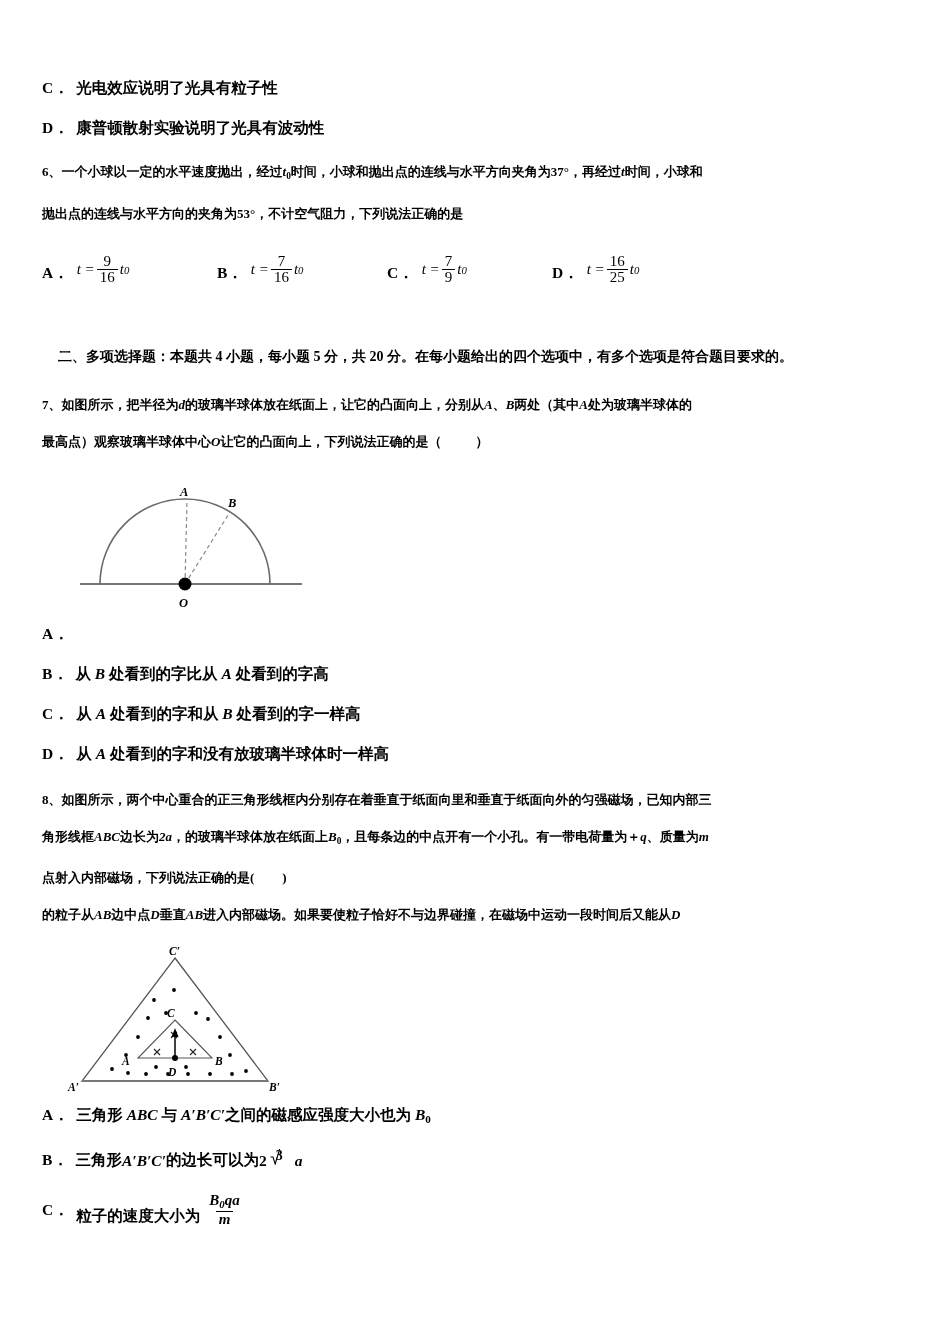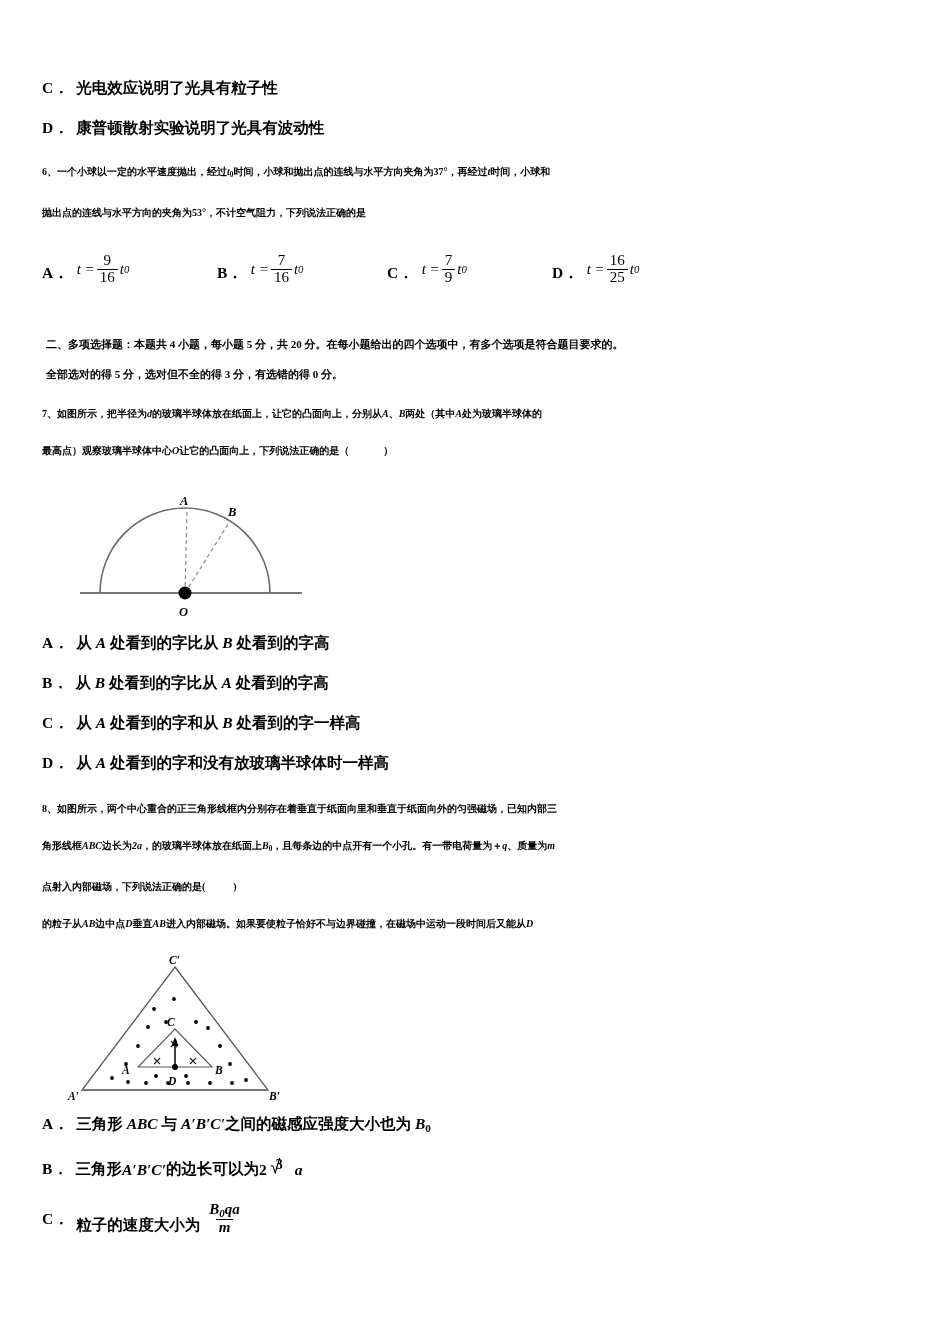--- a/index.html
+++ b/index.html
@@ -37,30 +37,30 @@
   }
   .opt-label {
     flex: 0 0 auto;
     margin-right: 7px;
     letter-spacing: 0.3px;
   }
   .opt-text {
     flex: 0 0 auto;
   }
   .para-q {
-    font-size: 10px;
+    font-size: 13px;
     font-weight: bold;
     line-height: 37px;
     margin: 0;
   }
   .sec-head {
-    font-size: 11px;
+    font-size: 14px;
     font-weight: bold;
     line-height: 26px;
-    margin: 4px;
+    margin: 16px;
   }
   em.it {
     font-style: italic;
     font-family: "Liberation Serif", serif;
   }
   .subn {
     font-size: 0.72em;
     vertical-align: -0.28em;
   }
   .frac {
@@ -203,21 +203,20 @@
           </span>
           <span>t</span>
             <span class="subn">0</span>
         </span>
       </div>
     </div>
 
     <div style="height:26px;"></div>
 
     <div class="sec-head">二、多项选择题：本题共 4 小题，每小题 5 分，共 20 分。在每小题给出的四个选项中，有多个选项是符合题目要求的。</div>
-    <div class="sec-head" style="margin-bottom:8px;">全部选对的得 5 分，选对但不全的得 3 分，有选错的得 0 分。</div>
 
     <div class="para-q">
       <span>7、</span><span>如图所示，把半径为</span><em class="it">d</em><span>的玻璃半球体放在纸面上，让它的凸面向上，分别从</span><em class="it">A</em><span>、</span><em class="it">B</em><span>两处（其中</span><em class="it">A</em><span>处为玻璃半球体的</span>
     </div>
     <div class="para-q">
       <span>最高点）观察玻璃半球体中心</span><em class="it">O</em><span>让它的凸面向上，下列说法正确的是（</span><span style="display:inline-block;width:34px;"></span><span>）</span>
     </div>
 
     <div class="fig1">
       <svg width="260" height="140" viewBox="0 0 260 140">
@@ -232,21 +231,20 @@
 
         <circle cx="105" cy="110" r="6.5" fill="#000000"></circle>
         <text x="100" y="22" class="lbl-it" font-size="12.5" fill="#000">A</text>
         <text x="148" y="33" class="lbl-it" font-size="12.5" fill="#000">B</text>
         <text x="99" y="133" class="lbl-it" font-size="12.5" fill="#000">O</text>
       </svg>
     </div>
 
     <div class="opt-line" style="margin-bottom:19px;">
       <span class="opt-label">A．</span>
-      <span class="opt-text"><span>从 </span><em class="it">A</em><span> 处看到的字比从 </span><em class="it">B</em><span> 处看到的字高</span></span>
     </div>
     <div class="opt-line" style="margin-bottom:19px;">
       <span class="opt-label">B．</span>
       <span class="opt-text"><span>从 </span><em class="it">B</em><span> 处看到的字比从 </span><em class="it">A</em><span> 处看到的字高</span></span>
     </div>
     <div class="opt-line" style="margin-bottom:19px;">
       <span class="opt-label">C．</span>
       <span class="opt-text"><span>从 </span><em class="it">A</em><span> 处看到的字和从 </span><em class="it">B</em><span> 处看到的字一样高</span></span>
     </div>
     <div class="opt-line" style="margin-bottom:16px;">

